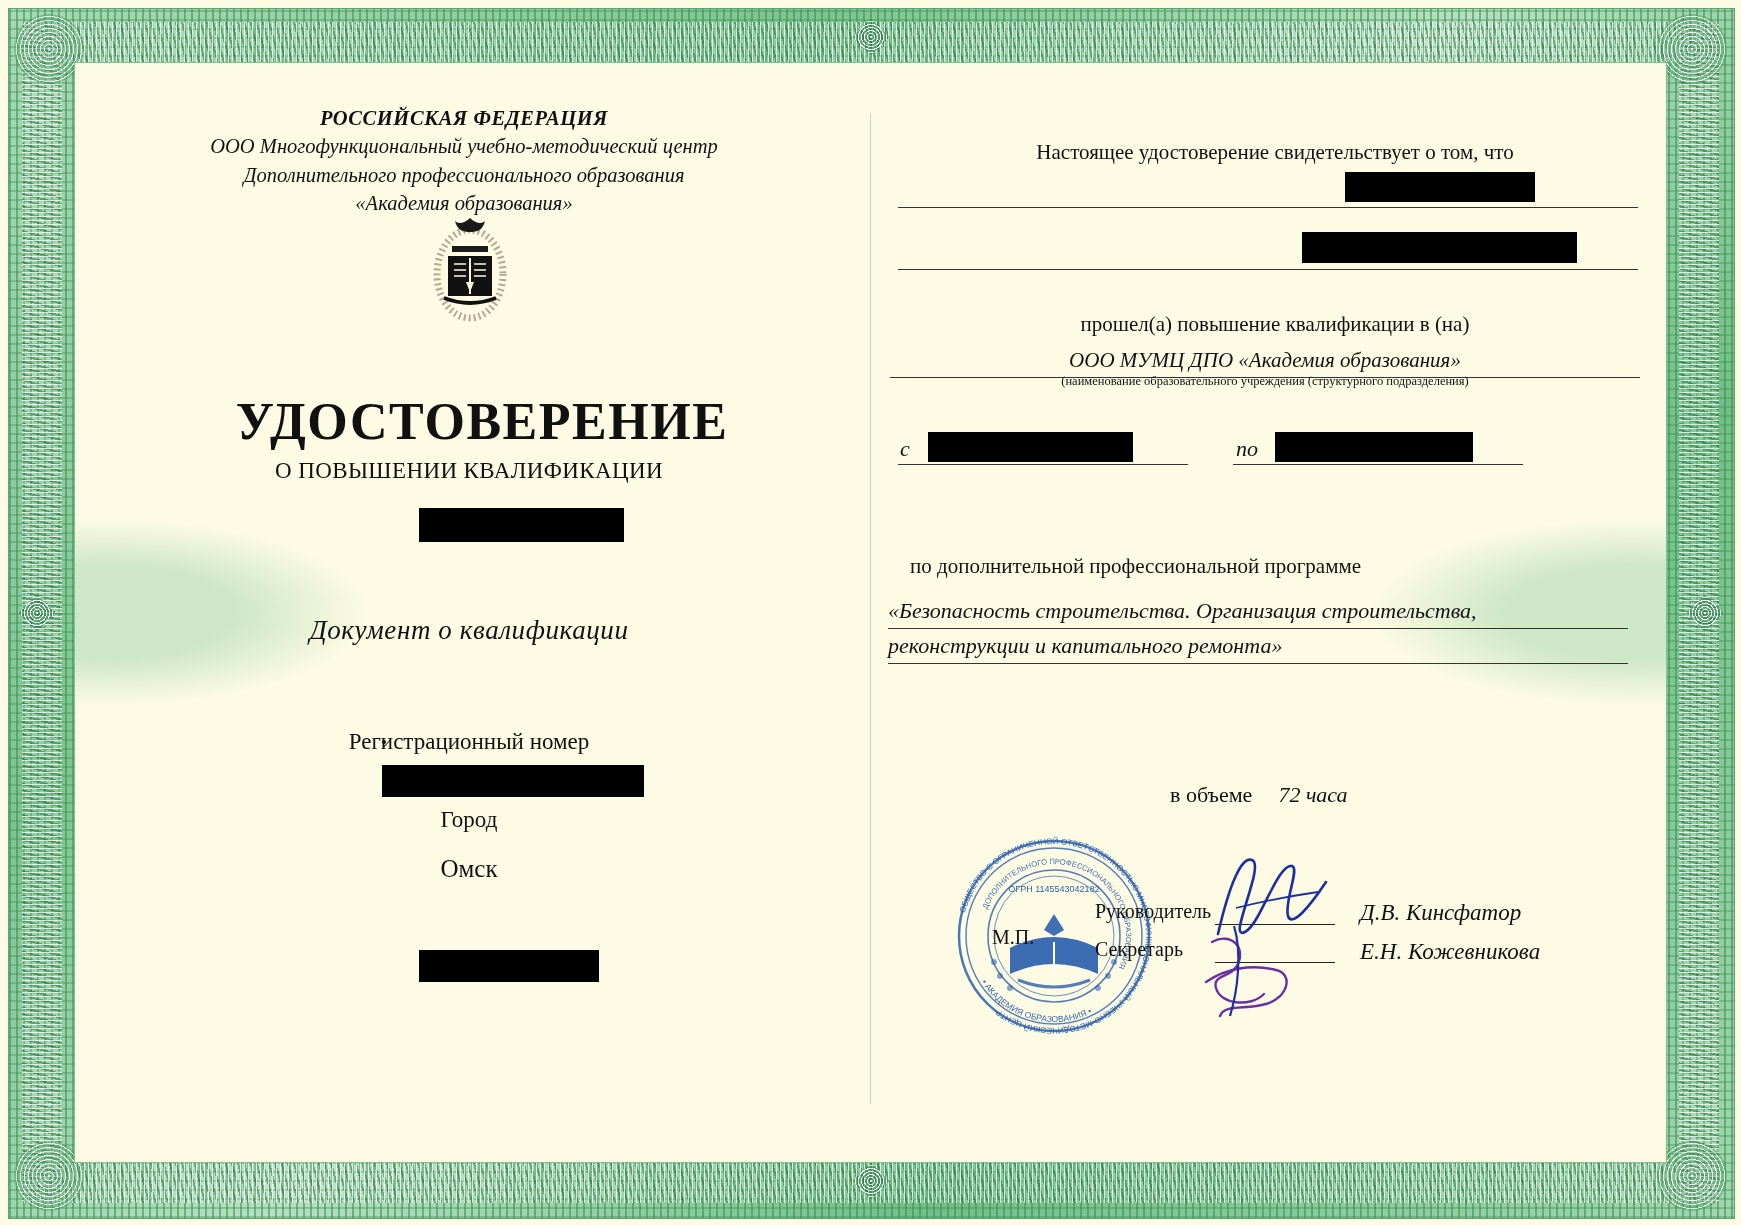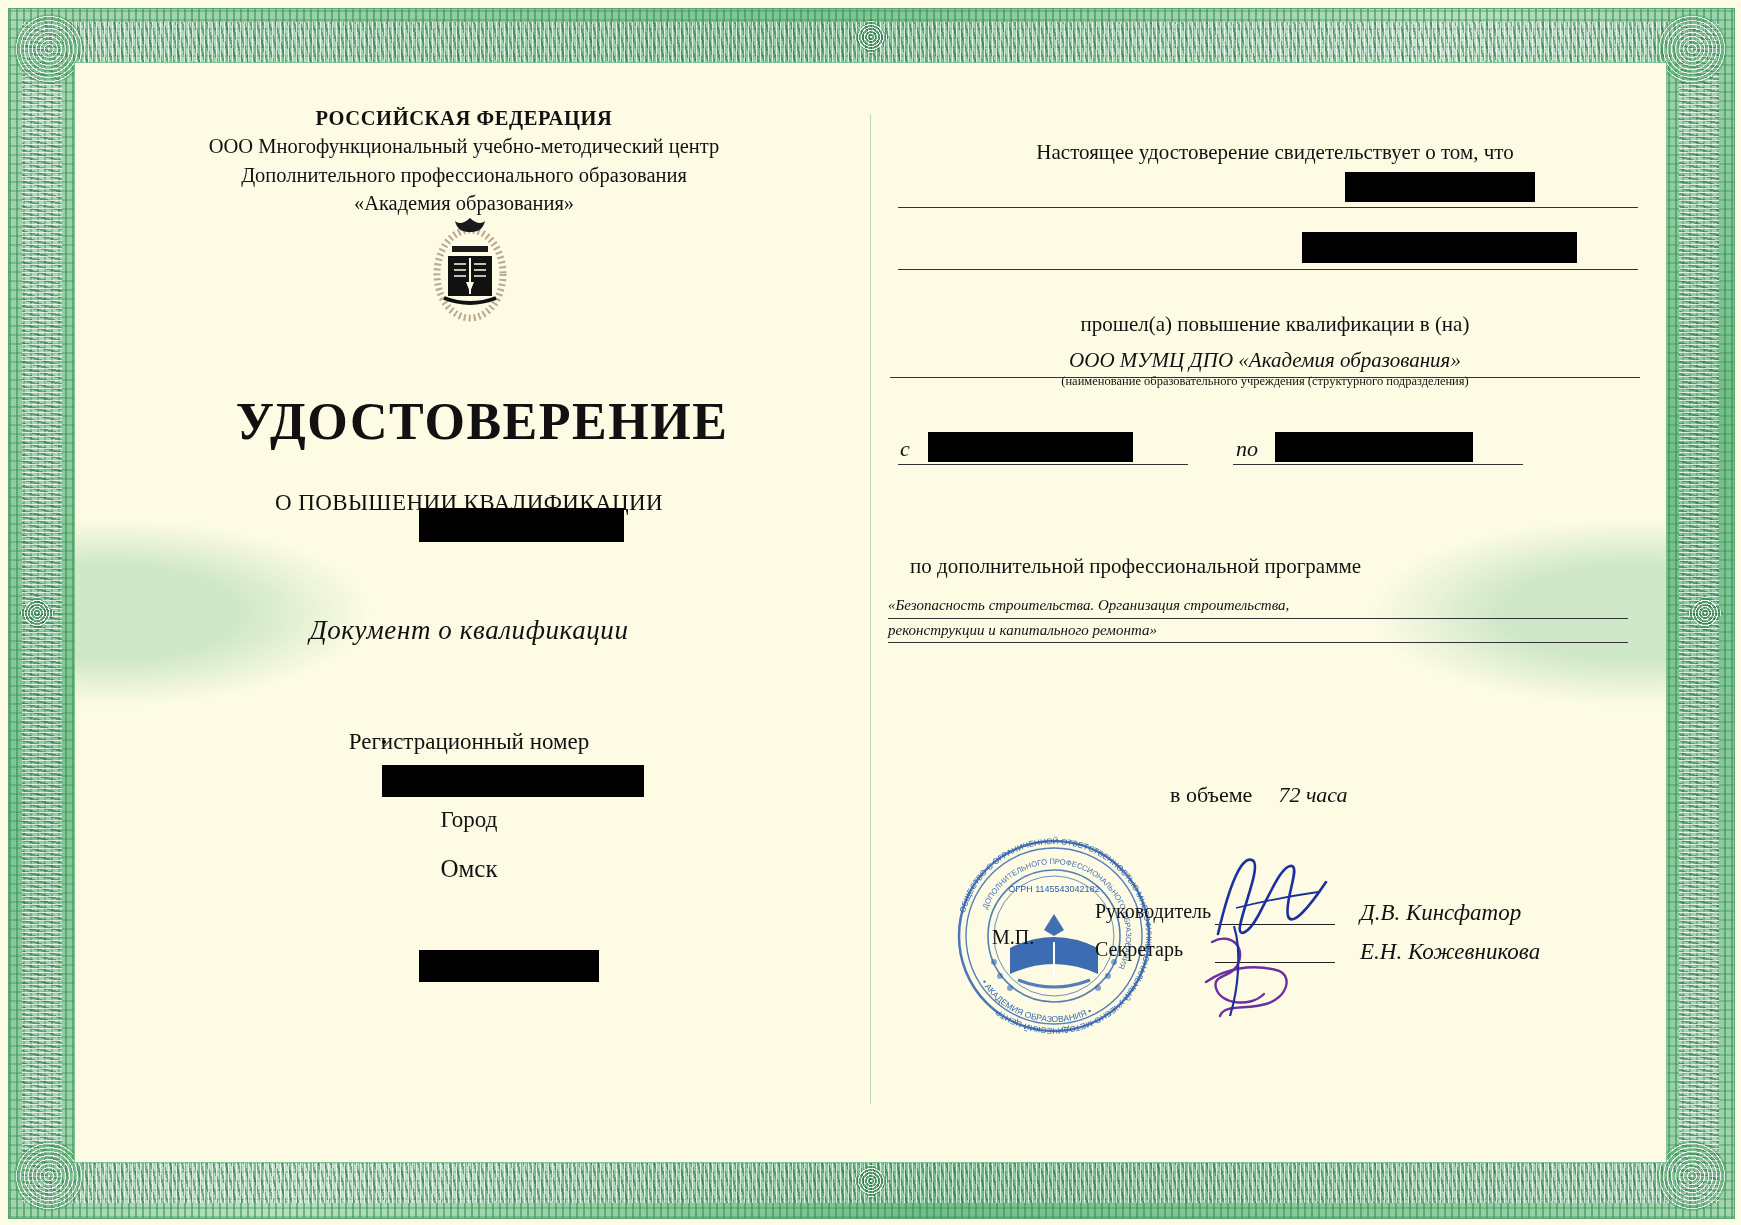--- a/index.html
+++ b/index.html
@@ -126,20 +126,21 @@
     width: 790px; height: 100%;
     text-align: center;
   }
   .org-block {
     position: absolute;
     left: 60px; top: 42px;
     width: 660px;
     text-align: center;
     font-size: 20.5px;
     line-height: 1.38;
+    font-style: italic;
   }
   .org-rf {
     font-weight: bold;
     letter-spacing: .6px;
     font-size: 20.5px;
   }
   .emblem {
     position: absolute;
     left: 348px; top: 150px;
     width: 96px; height: 112px;
@@ -151,21 +152,20 @@
     font-size: 52px;
     font-weight: bold;
     letter-spacing: 1.5px;
   }
   .doc-sub {
     position: absolute;
     left: 0; top: 396px;
     width: 790px;
     font-size: 23px;
     letter-spacing: .4px;
-    margin-top: 32px;
   }
   .redact {
     background: #000;
     display: block;
   }
   .r-number-title {
     position: absolute;
     left: 345px; top: 446px;
     width: 205px; height: 34px;
   }
@@ -324,21 +324,21 @@
     position: absolute;
     left: 40px; top: 492px;
     width: 730px;
     text-align: left;
     font-size: 21px;
   }
   .program {
     position: absolute;
     left: 18px; top: 532px;
     width: 740px;
-    font-size: 15px;
+    font-size: 22px;
     font-style: italic;
     line-height: 1.5;
   }
   .program span {
     border-bottom: 1px solid #333;
     display: block;
     padding-bottom: 1px;
   }
   .volume {
     position: absolute;

